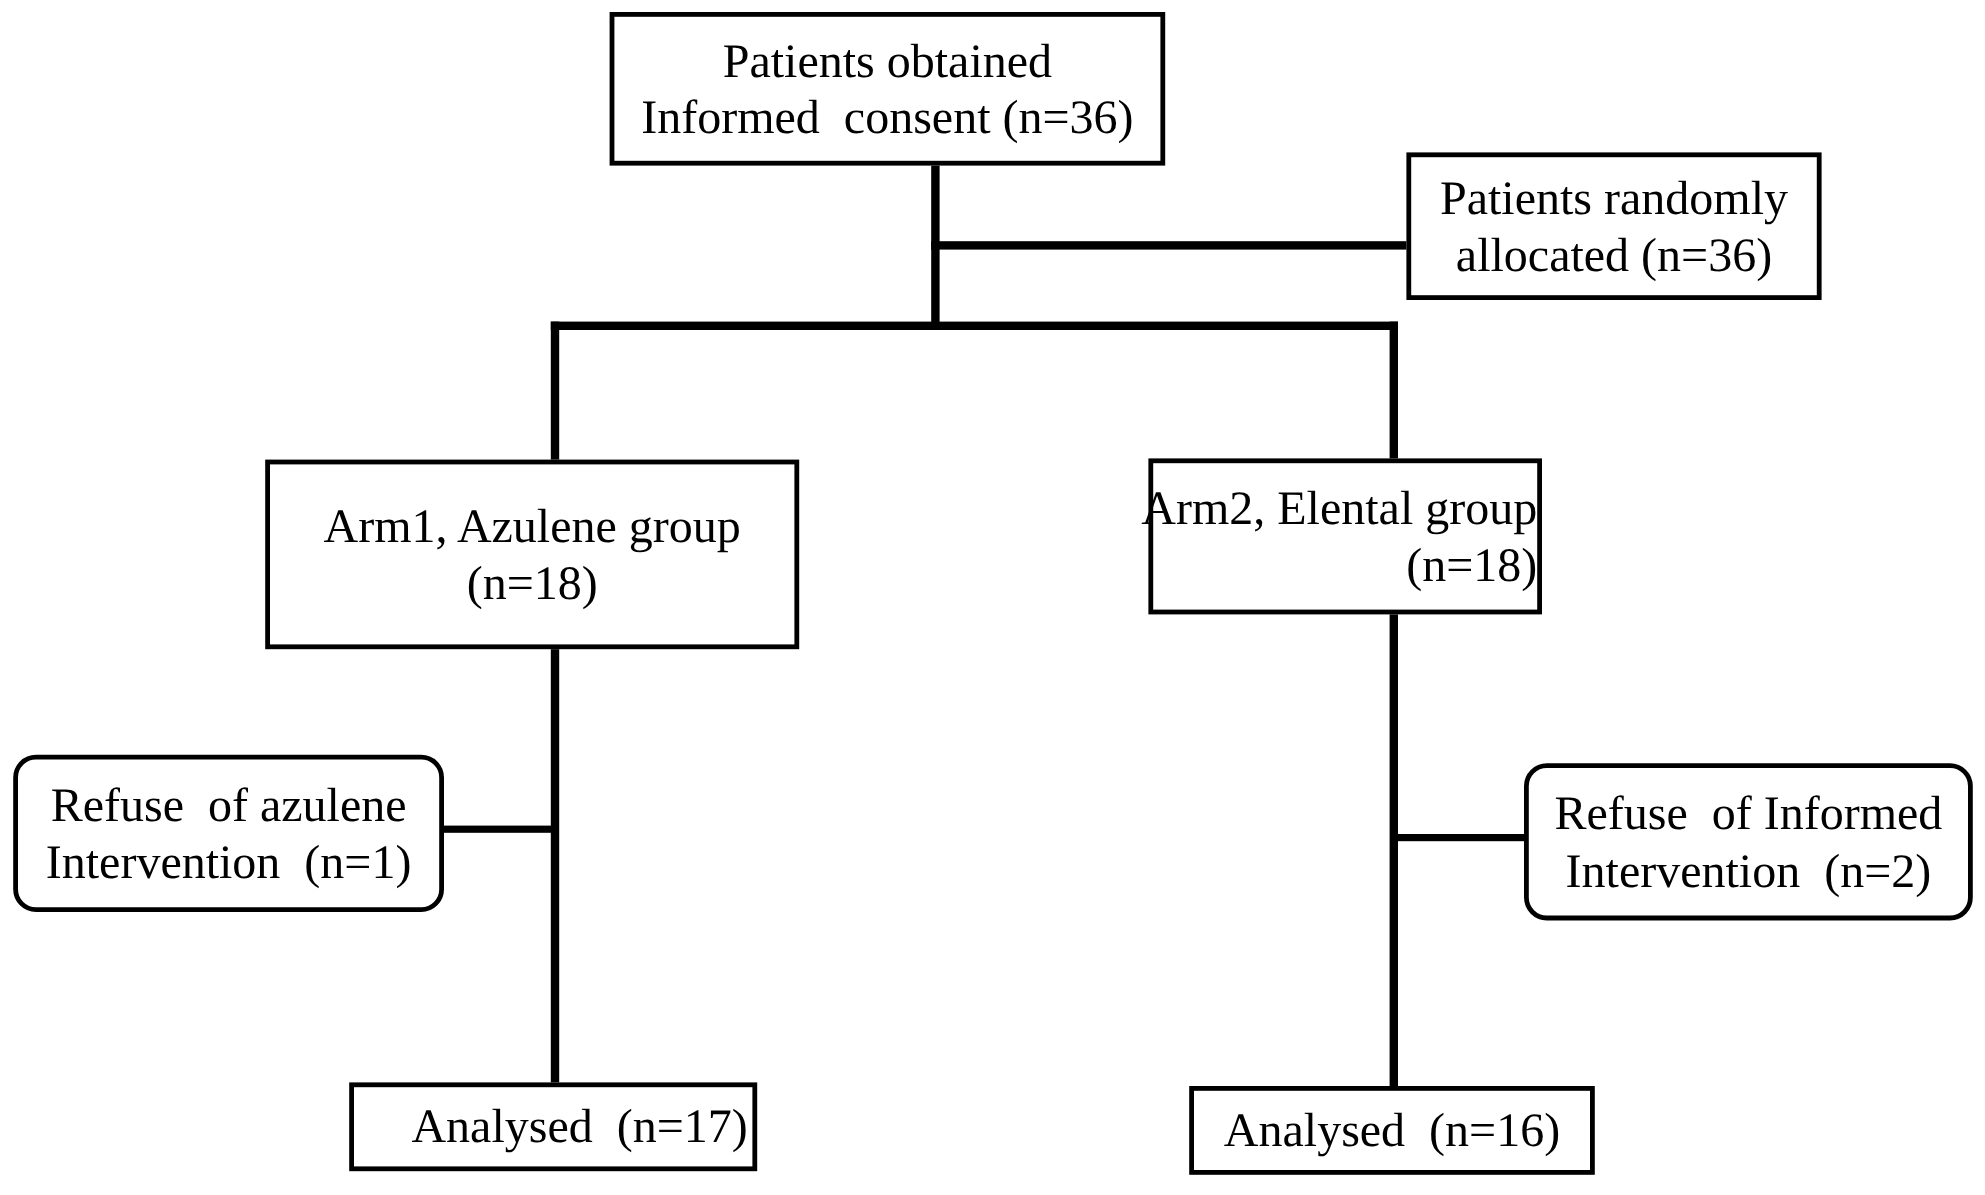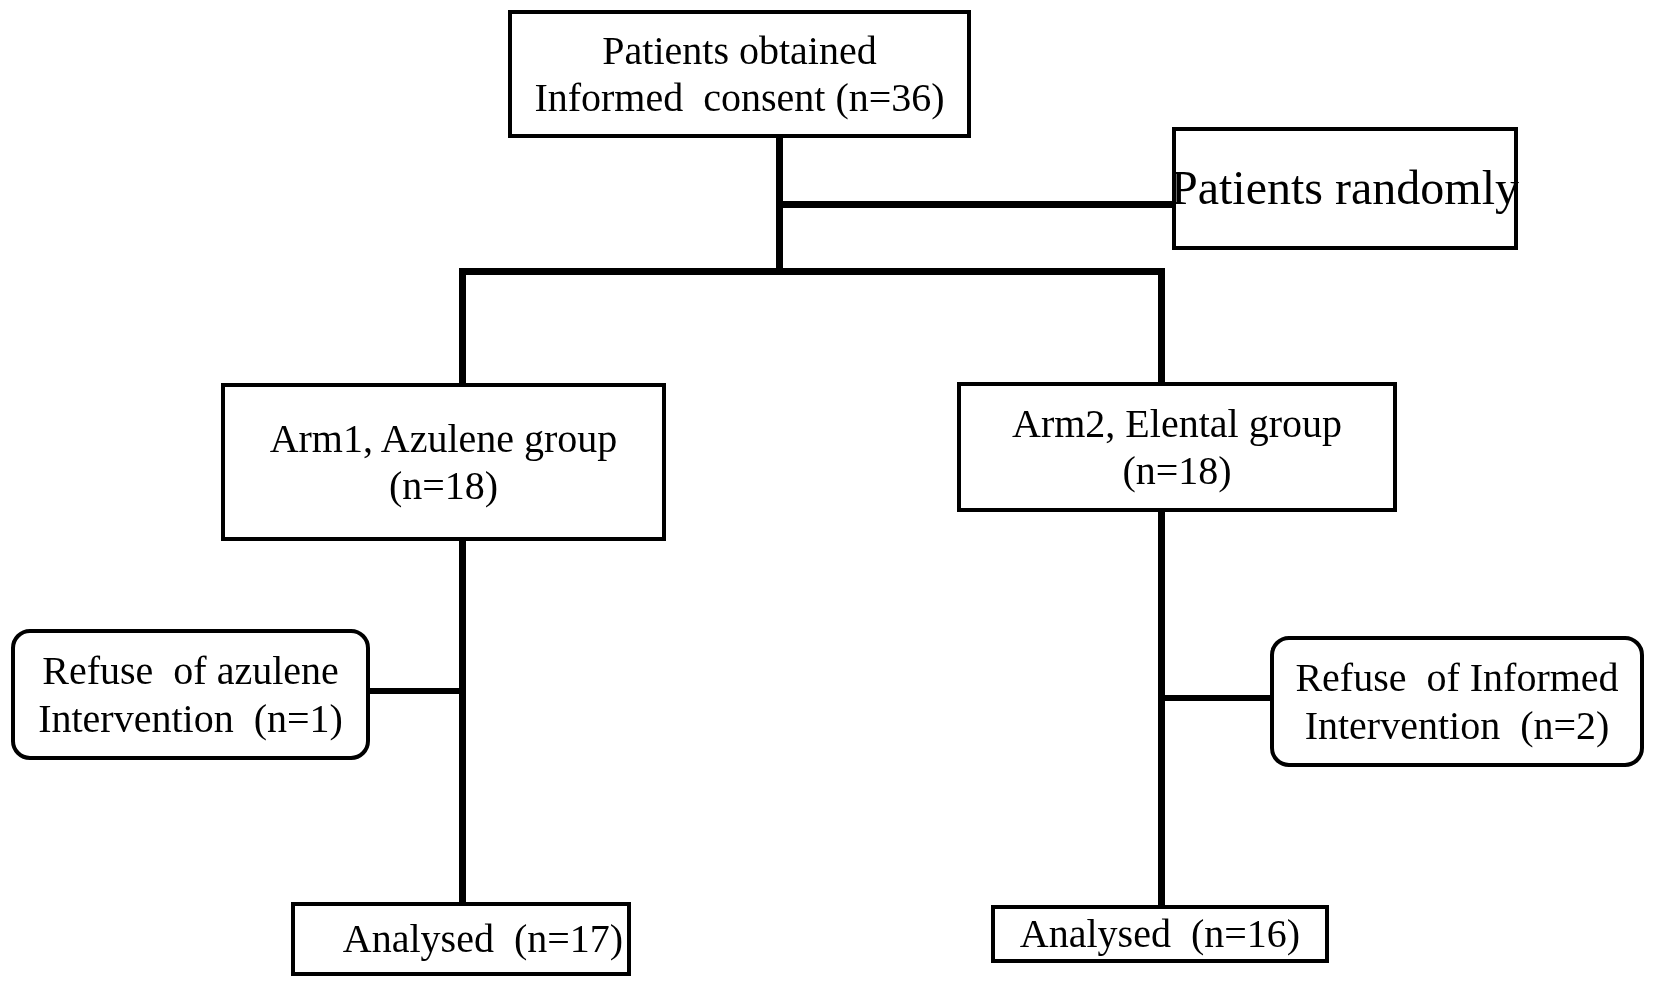--- a/index.html
+++ b/index.html
@@ -34,21 +34,21 @@
     white-space: pre;
     line-height: 1.18;
   }
   .line-h, .line-v {
     position: absolute;
     background: #000000;
     z-index: 1;
   }
   
   .fs-top   { font-size: 40px; }
-  .fs-alloc { font-size: 48px; font-family: Liberation Serif, serif; }
+  .fs-alloc { font-size: 40px; font-family: Liberation Serif, serif; }
   .fs-arm   { font-size: 40px; }
   .fs-refuse{ font-size: 40px; border-radius: 19px; }
   .fs-anal  { font-size: 40px; }
 </style>
 </head>
 <body>
 
 <div id="canvas">
 
   <div class="line-v" style="left:776px; top:135px; width:7px; height:140px;"></div>
@@ -69,43 +69,44 @@
 
   <div class="line-h" style="left:1162px; top:695px; width:112px; height:6px;"></div>
 
   <div class="node fs-top" style="left:508px; top:10px; width:463px; height:128px;">
     <span class="line">Patients obtained</span>
     <span class="line">Informed  consent (n=36)</span>
   </div>
 
   <div class="node fs-alloc" style="left:1172px; top:127px; width:346px; height:123px;">
     <span class="line">Patients randomly</span>
+    <span class="line">allocated (n=36)</span>
   </div>
 
   <div class="node fs-arm" style="left:221px; top:383px; width:445px; height:158px;">
     <span class="line">Arm1, Azulene group</span>
     <span class="line">(n=18)</span>
   </div>
 
-  <div class="node fs-arm" style="left:957px; top:382px; width:440px; height:130px;">
+  <div class="node fs-arm" style="left:957px; top:382px; width:328px; height:130px;align-items:flex-end;">
     <span class="line">Arm2, Elental group</span>
     <span class="line">(n=18)</span>
   </div>
 
   <div class="node fs-refuse" style="left:11px; top:629px; width:359px; height:131px;">
     <span class="line">Refuse  of azulene</span>
     <span class="line">Intervention  (n=1)</span>
   </div>
 
   <div class="node fs-refuse" style="left:1270px; top:636px; width:374px; height:131px;">
     <span class="line">Refuse  of Informed</span>
     <span class="line">Intervention  (n=2)</span>
   </div>
 
   <div class="node fs-anal" style="left:291px; top:902px; width:340px; height:74px;padding-left:44px;">
     <span class="line">Analysed  (n=17)</span>
   </div>
 
-  <div class="node fs-anal" style="left:991px; top:905px; width:338px; height:58px;">
+  <div class="node fs-anal" style="left:991px; top:905px; width:338px; height:74px;">
     <span class="line">Analysed  (n=16)</span>
   </div>
 
 </div>
 
 </body></html>

